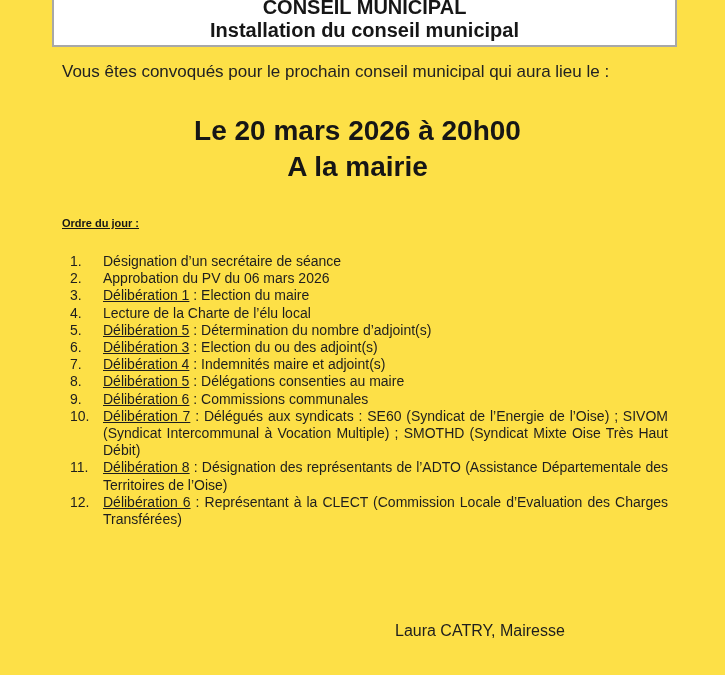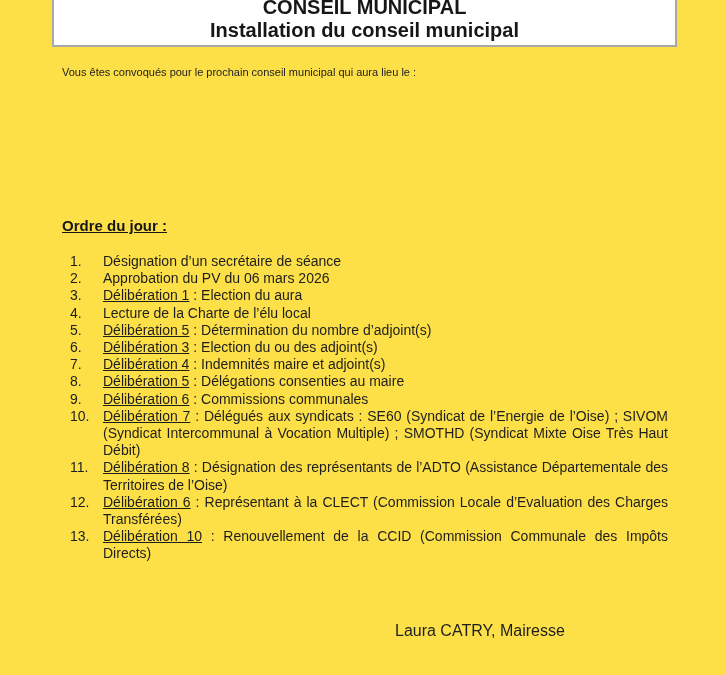--- a/index.html
+++ b/index.html
@@ -35,40 +35,40 @@
     line-height: 23px;
     color: #161616;
     text-align: center;
     white-space: nowrap;
   }
   .intro {
     position: absolute;
     left: 62px;
     top: 64px;
     margin: 0;
-    font-size: 11px;
+    font-size: 17px;
     line-height: 16px;
     color: #222222;
   }
   .event {
     position: absolute;
     left: 0;
     right: 10px;
     top: 113px;
     text-align: center;
     font-weight: bold;
     font-size: 28px;
     line-height: 36px;
     color: #161616;
   }
   .agenda-heading {
     position: absolute;
     left: 62px;
     top: 217px;
-    font-size: 15px;
+    font-size: 11px;
     font-weight: bold;
     text-decoration: underline;
     color: #161616;
   }
   .agenda {
     position: absolute;
     left: 70px;
     top: 253px;
     width: 598px;
     font-size: 14px;
@@ -103,38 +103,42 @@
 
 <div class="page">
 
   <div class="title-box">
     <div>CONSEIL MUNICIPAL</div>
     <div>Installation du conseil municipal</div>
   </div>
 
   <p class="intro">Vous êtes convoqués pour le prochain conseil municipal qui aura lieu le :</p>
 
+  <div class="event">
+    <div>Le 20 mars 2026 à 20h00</div>
+    <div>A la mairie</div>
+  </div>
 
   <div class="agenda-heading">Ordre du jour :</div>
 
   <div class="agenda">
 
     <div class="row">
       <span class="num">1.</span>
       <span class="txt"><span class="lbl"></span><span>Désignation d’un secrétaire de séance</span></span>
     </div>
 
     <div class="row">
       <span class="num">2.</span>
       <span class="txt"><span class="lbl"></span><span>Approbation du PV du 06 mars 2026</span></span>
     </div>
 
     <div class="row">
       <span class="num">3.</span>
-      <span class="txt"><span class="lbl">Délibération 1</span><span> : Election du aura</span></span>
+      <span class="txt"><span class="lbl">Délibération 1</span><span> : Election du maire</span></span>
     </div>
 
     <div class="row">
       <span class="num">4.</span>
       <span class="txt"><span class="lbl"></span><span>Lecture de la Charte de l’élu local</span></span>
     </div>
 
     <div class="row">
       <span class="num">5.</span>
       <span class="txt"><span class="lbl">Délibération 5</span><span> : Détermination du nombre d’adjoint(s)</span></span>
@@ -168,23 +172,19 @@
     <div class="row">
       <span class="num">11.</span>
       <span class="txt"><span class="lbl">Délibération 8</span><span> : Désignation des représentants de l’ADTO (Assistance Départementale des Territoires de l’Oise)</span></span>
     </div>
 
     <div class="row">
       <span class="num">12.</span>
       <span class="txt"><span class="lbl">Délibération 6</span><span> : Représentant à la CLECT (Commission Locale d’Evaluation des Charges Transférées)</span></span>
     </div>
 
-    <div class="row">
-      <span class="num">13.</span>
-      <span class="txt"><span class="lbl">Délibération 10</span><span> : Renouvellement de la CCID (Commission Communale des Impôts Directs)</span></span>
-    </div>
 
 
   </div>
 
   <div class="signature">Laura CATRY, Mairesse</div>
 
 </div>
 
 </body></html>

